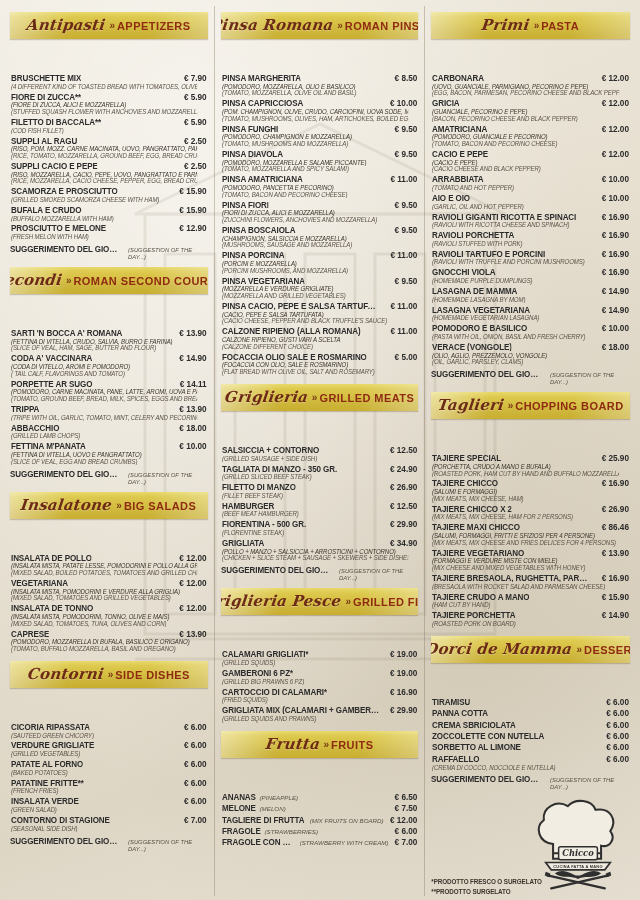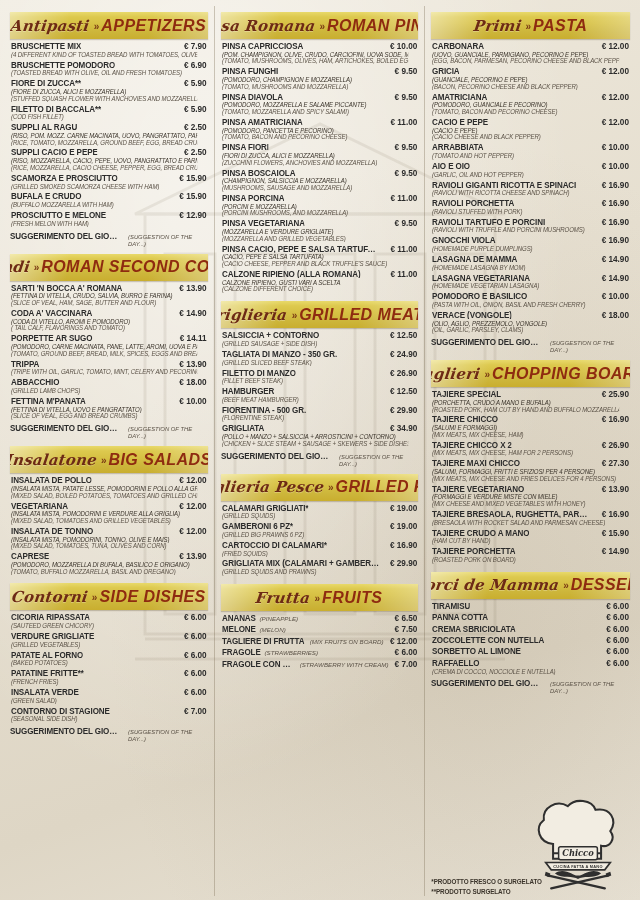--- a/index.html
+++ b/index.html
@@ -55,25 +55,25 @@
     font-style:italic;font-weight:700;
     font-size:15px;line-height:1;
     color:#6d2a14;
     letter-spacing:.2px;
     transform:skewX(-8deg);
     text-shadow:0 1px 0 rgba(255,255,255,.25);
   }
   .arrows{font-size:10px;color:#7a3a14;font-weight:700;position:relative;top:-1px;letter-spacing:-2px;}
   .eng{
     font-family:"Liberation Sans", sans-serif;
-    font-weight:700;font-size:16px;letter-spacing:.45px;
-    color:#8e2b10;text-transform:uppercase;font-style:italic;
-  }
-
-  .items{padding:0 1px;}
+    font-weight:700;font-size:11px;letter-spacing:.45px;
+    color:#8e2b10;text-transform:uppercase;
+  }
+
+  .items{padding:0 1px;margin-top:32px;}
   .row{
     display:flex;align-items:baseline;justify-content:space-between;
     gap:6px;line-height:1.0;
   }
   .nm{
     font-family:"Liberation Sans", sans-serif;
     font-weight:700;font-size:8.3px;letter-spacing:-.1px;
     color:#2b2b2b;text-transform:uppercase;
     transform:scaleX(.97);transform-origin:left center;
     white-space:nowrap;overflow:hidden;text-overflow:ellipsis;
@@ -149,27 +149,20 @@
       <div class="items">
         <div class="it-block">
           <div class="row">
             <div class="nm">BRUSCHETTE MIX</div>
             <div class="pr">€ 7.90</div>
           </div>
           <div class="desc en">(4 DIFFERENT KIND OF TOASTED BREAD WITH TOMATOES, OLIVES, ARTICHOKES AND TRADITIONAL ITALIAN CHEESE)</div>
         </div>
         <div class="it-block">
           <div class="row">
-            <div class="nm">BRUSCHETTE POMODORO</div>
-            <div class="pr">€ 6.90</div>
-          </div>
-          <div class="desc en">(TOASTED BREAD WITH OLIVE, OIL AND FRESH TOMATOES)</div>
-        </div>
-        <div class="it-block">
-          <div class="row">
             <div class="nm">FIORE DI ZUCCA**</div>
             <div class="pr">€ 5.90</div>
           </div>
           <div class="desc it">(FIORE DI ZUCCA, ALICI E MOZZARELLA)</div>
           <div class="desc en">(STUFFED SQUASH FLOWER WITH ANCHOVIES AND MOZZARELLA)*</div>
         </div>
         <div class="it-block">
           <div class="row">
             <div class="nm">FILETTO DI BACCALÀ**</div>
             <div class="pr">€ 5.90</div>
@@ -378,20 +371,28 @@
       <div class="banner">
         <div class="btxt">
           <span class="script">Pinsa Romana</span>
           <span class="arrows">»</span>
           <span class="eng">ROMAN PINSA</span>
         </div>
       </div>
       <div class="items">
         <div class="it-block">
           <div class="row">
+            <div class="nm">PINSA MARGHERITA</div>
+            <div class="pr">€ 8.50</div>
+          </div>
+          <div class="desc it">(POMODORO, MOZZARELLA, OLIO E BASILICO)</div>
+          <div class="desc en">(TOMATO, MOZZARELLA, OLIVE OIL AND BASIL)</div>
+        </div>
+        <div class="it-block">
+          <div class="row">
             <div class="nm">PINSA CAPRICCIOSA</div>
             <div class="pr">€ 10.00</div>
           </div>
           <div class="desc it">(POM. CHAMPIGNON, OLIVE, CRUDO, CARCIOFINI, UOVA SODE, MOZZ.)</div>
           <div class="desc en">(TOMATO, MUSHROOMS, OLIVES, HAM, ARTICHOKES, BOILED EGGS, MOZZ.)</div>
         </div>
         <div class="it-block">
           <div class="row">
             <div class="nm">PINSA FUNGHI</div>
             <div class="pr">€ 9.50</div>
@@ -455,20 +456,28 @@
           <div class="desc it">(CACIO, PEPE E SALSA TARTUFATA)</div>
           <div class="desc en">(CACIO CHEESE, PEPPER AND BLACK TRUFFLE'S SAUCE)</div>
         </div>
         <div class="it-block">
           <div class="row">
             <div class="nm">CALZONE RIPIENO (ALLA ROMANA)</div>
             <div class="pr">€ 11.00</div>
           </div>
           <div class="desc it">CALZONE RIPIENO, GUSTI VARI A SCELTA</div>
           <div class="desc en">(CALZONE DIFFERENT CHOICE)</div>
+        </div>
+        <div class="it-block">
+          <div class="row">
+            <div class="nm">FOCACCIA OLIO SALE E ROSMARINO</div>
+            <div class="pr">€ 5.00</div>
+          </div>
+          <div class="desc it">(FOCACCIA CON OLIO, SALE E ROSMARINO)</div>
+          <div class="desc en">(FLAT BREAD WITH OLIVE OIL, SALT AND ROSEMARY)</div>
         </div>
       </div>
       <div class="banner">
         <div class="btxt">
           <span class="script">Griglieria</span>
           <span class="arrows">»</span>
           <span class="eng">GRILLED MEATS</span>
         </div>
       </div>
       <div class="items">
@@ -775,21 +784,21 @@
         <div class="it-block">
           <div class="row">
             <div class="nm">TAJIERE CHICCO X 2</div>
             <div class="pr">€ 26.90</div>
           </div>
           <div class="desc en">(MIX MEATS, MIX CHEESE, HAM FOR 2 PERSONS)</div>
         </div>
         <div class="it-block">
           <div class="row">
             <div class="nm">TAJIERE MAXI CHICCO</div>
-            <div class="pr">€ 27.30</div>
+            <div class="pr">€ 86.46</div>
           </div>
           <div class="desc it">(SALUMI, FORMAGGI, FRITTI E SFIZIOSI PER 4 PERSONE)</div>
           <div class="desc en">(MIX MEATS, MIX CHEESE AND FRIES DELICES FOR 4 PERSONS)</div>
         </div>
         <div class="it-block">
           <div class="row">
             <div class="nm">TAJIERE VEGETARIANO</div>
             <div class="pr">€ 13.90</div>
           </div>
           <div class="desc it">(FORMAGGI E VERDURE MISTE CON MIELE)</div>

